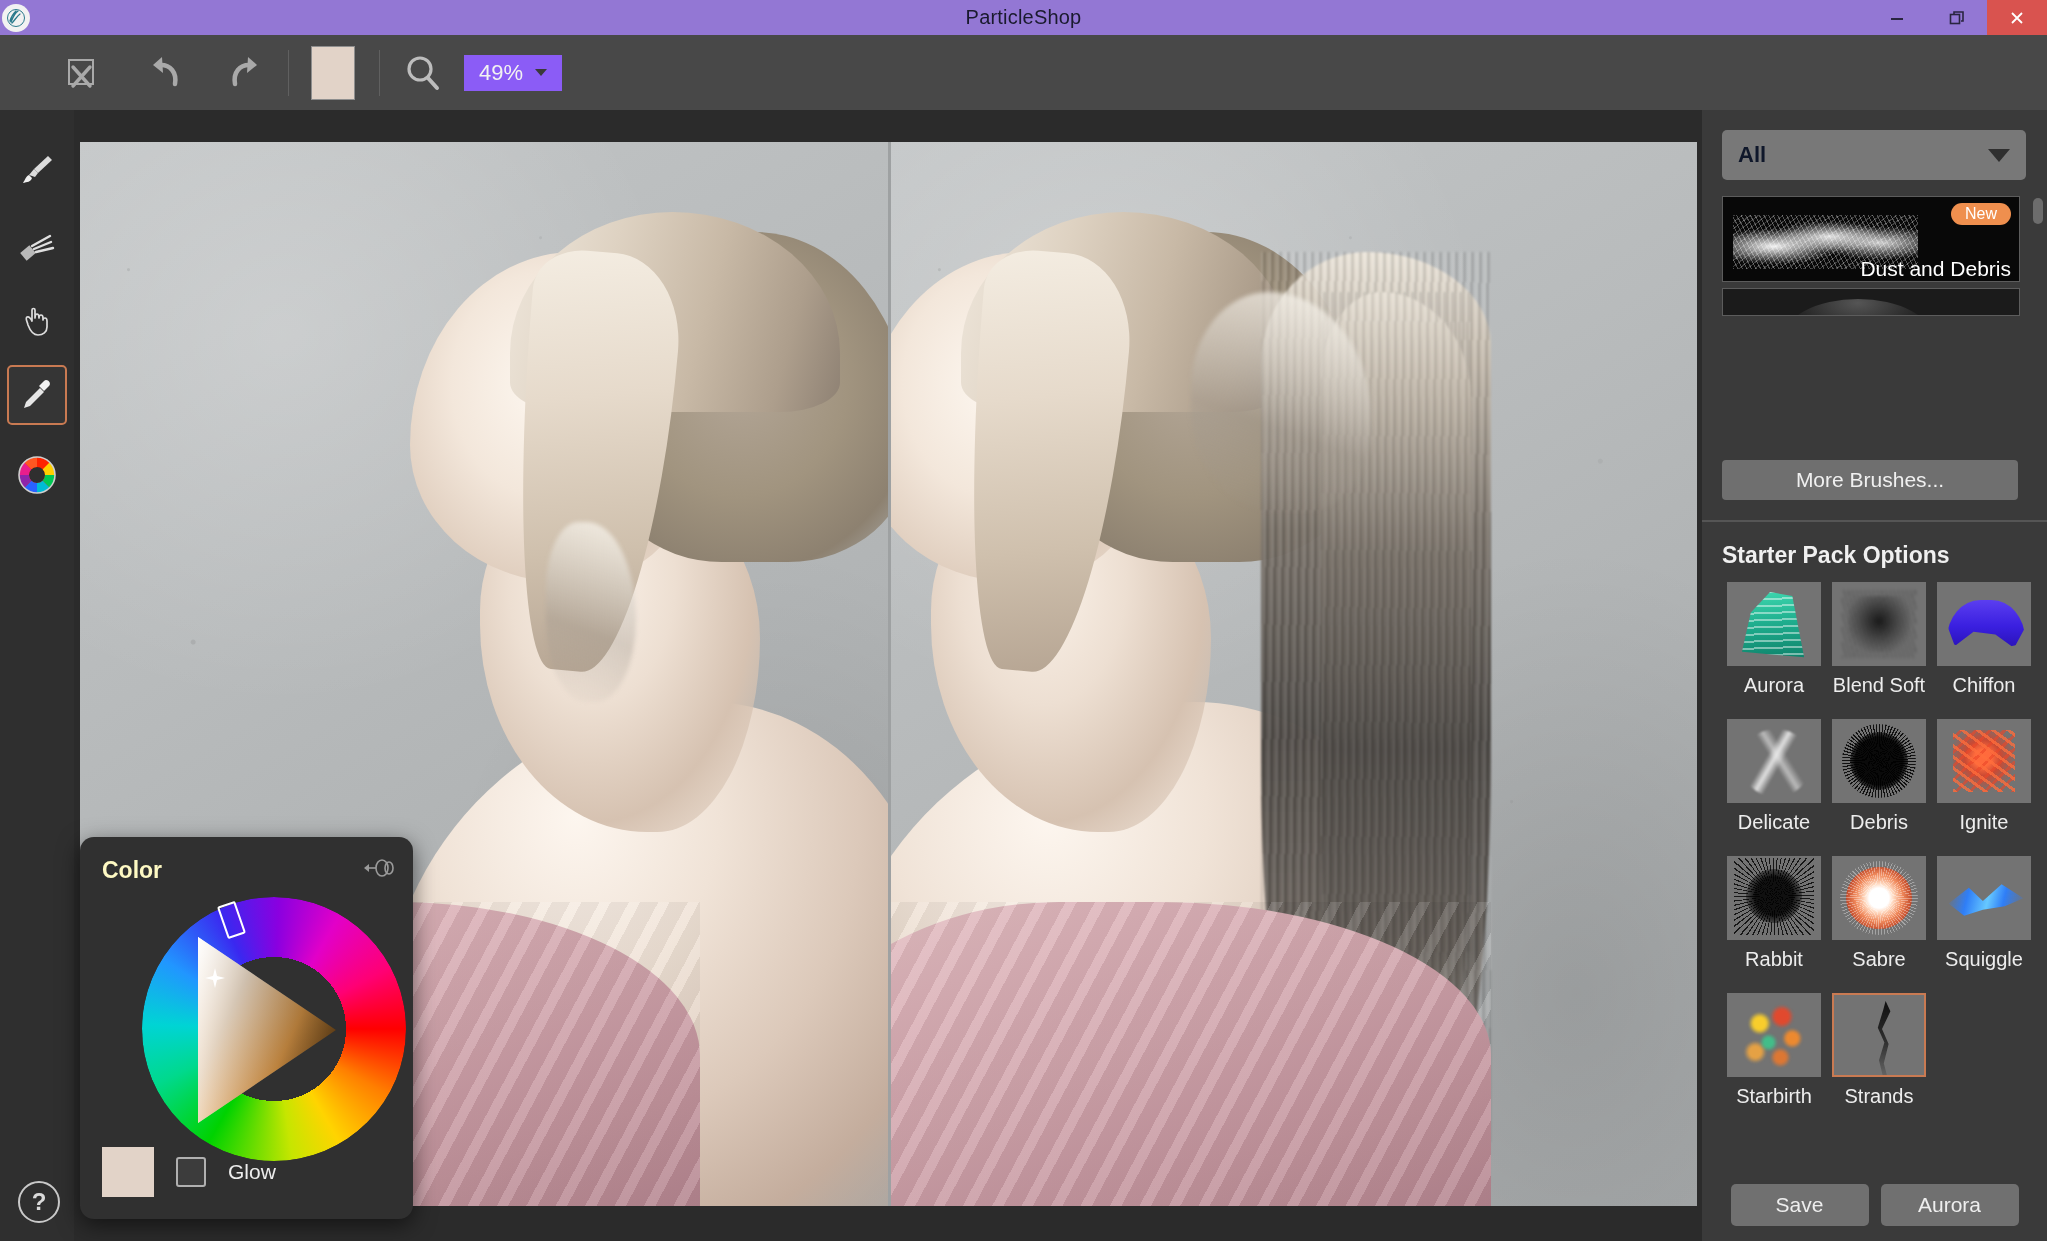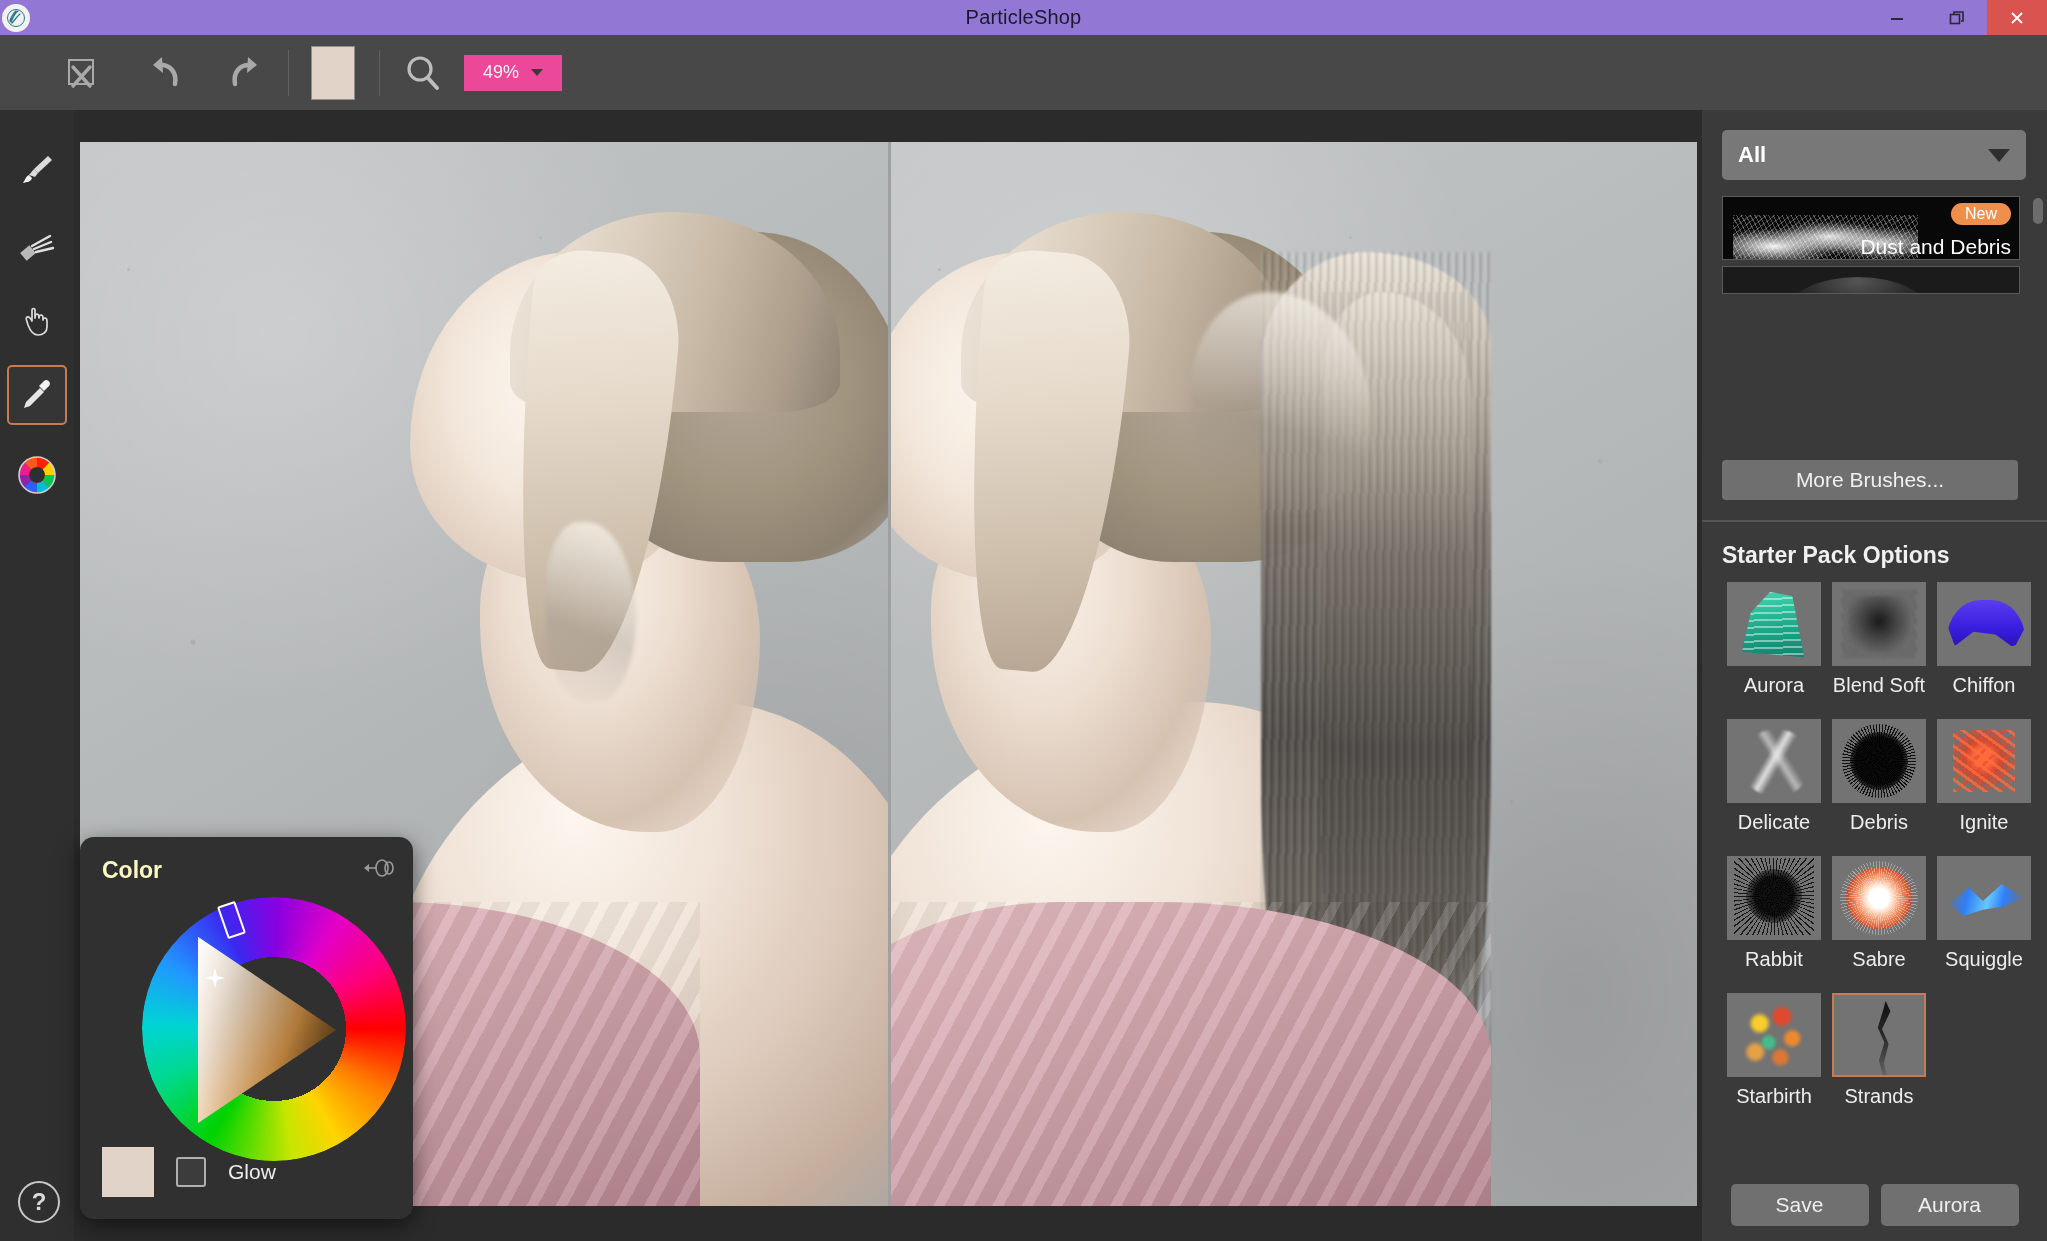--- a/index.html
+++ b/index.html
@@ -45,23 +45,23 @@
   }
   .tool-ico {
     width: 62px; height: 62px; display: flex; align-items: center; justify-content: center;
   }
   .tool-ico svg { display: block; }
   .tb-sep { width: 1px; height: 46px; background: #606060; margin: 0 12px; }
   .swatch-top {
     width: 44px; height: 54px; background: #e2d3c8; border: 1px solid #8e8e8e;
   }
   .zoomfield {
-    width: 98px; height: 36px; background: #ec4899; border: none;
+    width: 98px; height: 36px; background: #8b5cf6; border: none;
     display: flex; align-items: center; justify-content: center; gap: 12px;
-    color: #f2f2f2; font-size: 18px;
+    color: #f2f2f2; font-size: 22px;
   }
   .caret-dn { width: 0; height: 0; border-left: 6px solid transparent; border-right: 6px solid transparent; border-top: 7px solid #3a3a3a; }
 
   
   .leftrail {
     position: absolute; left: 0; top: 110px; width: 74px; bottom: 0;
     background: #2f2f2f;
   }
   .rail-item {
     position: absolute; left: 7px; width: 60px; height: 60px;
@@ -218,26 +218,26 @@
     position: absolute; right: 0; top: 110px; width: 345px; bottom: 0;
     background: #3a3a3a;
   }
   .rp-sep { position: absolute; left: 0; right: 0; height: 2px; background: #555555; }
 
   .selectbox {
     position: absolute; left: 20px; top: 20px; width: 304px; height: 50px;
     background: #787878; border-radius: 5px;
     display: flex; align-items: center; padding: 0 16px; justify-content: space-between;
   }
-  .selectbox span { font-size: 22px; font-weight: bold; color: #ffffff; }
+  .selectbox span { font-size: 22px; font-weight: bold; color: #0f172a; }
   .caret-big { width: 0; height: 0; border-left: 11px solid transparent; border-right: 11px solid transparent; border-top: 13px solid #2f2f2f; }
 
   .brushlist { position: absolute; left: 20px; top: 86px; width: 298px; height: 120px; overflow: hidden; }
   .brushcard {
-    position: relative; width: 298px; height: 64px; background: #080808;
+    position: relative; width: 298px; height: 86px; background: #080808;
     border: 1px solid #5c5c5c; margin-bottom: 6px; overflow: hidden;
   }
   .bc-art {
     position: absolute; left: 10px; top: 18px; width: 185px; height: 54px;
     background: radial-gradient(ellipse 50% 46% at 22% 58%, rgba(255,255,255,.95), rgba(255,255,255,0) 72%),
                 radial-gradient(ellipse 42% 40% at 52% 40%, rgba(255,255,255,.88), rgba(255,255,255,0) 72%),
                 radial-gradient(ellipse 46% 42% at 80% 52%, rgba(255,255,255,.80), rgba(255,255,255,0) 74%);
     filter: blur(.4px);
   }
   .bc-art::after {

